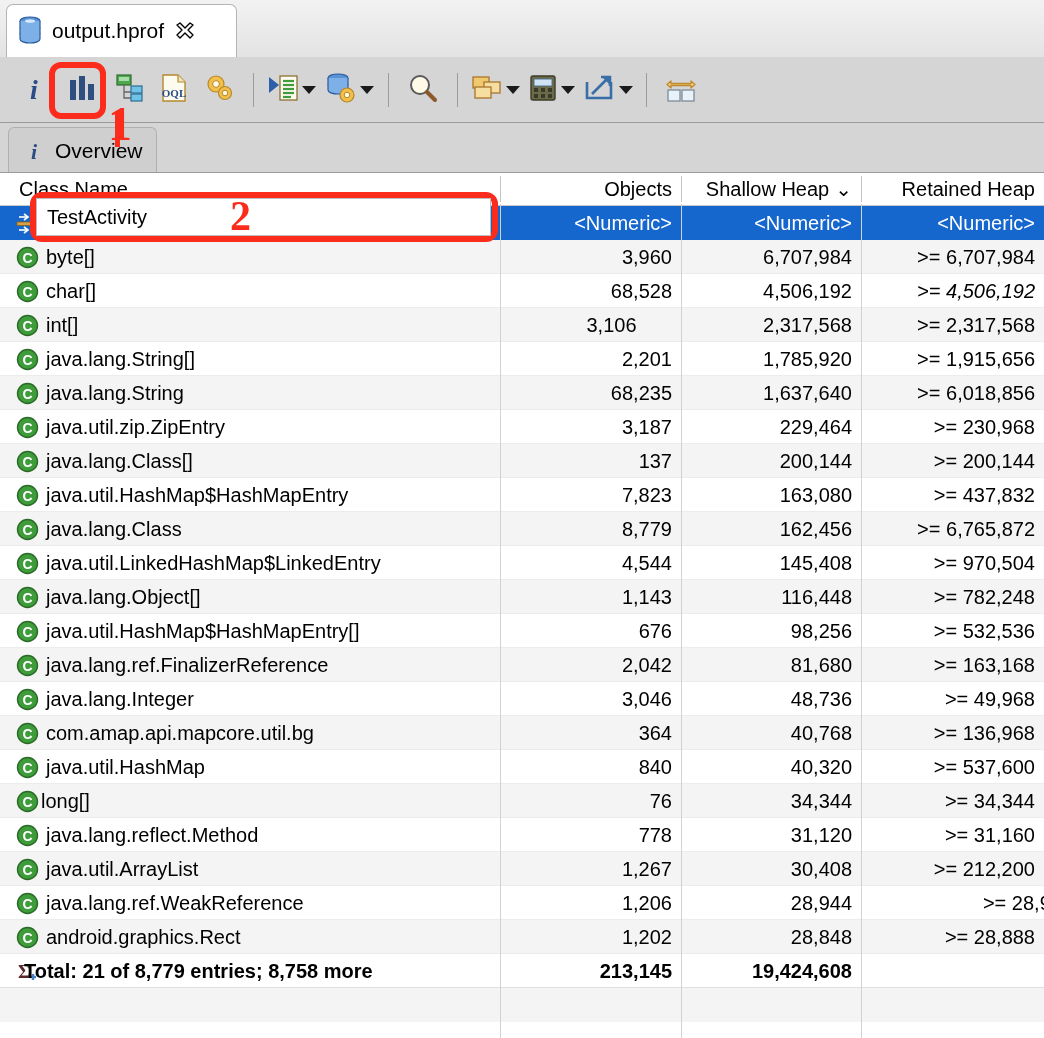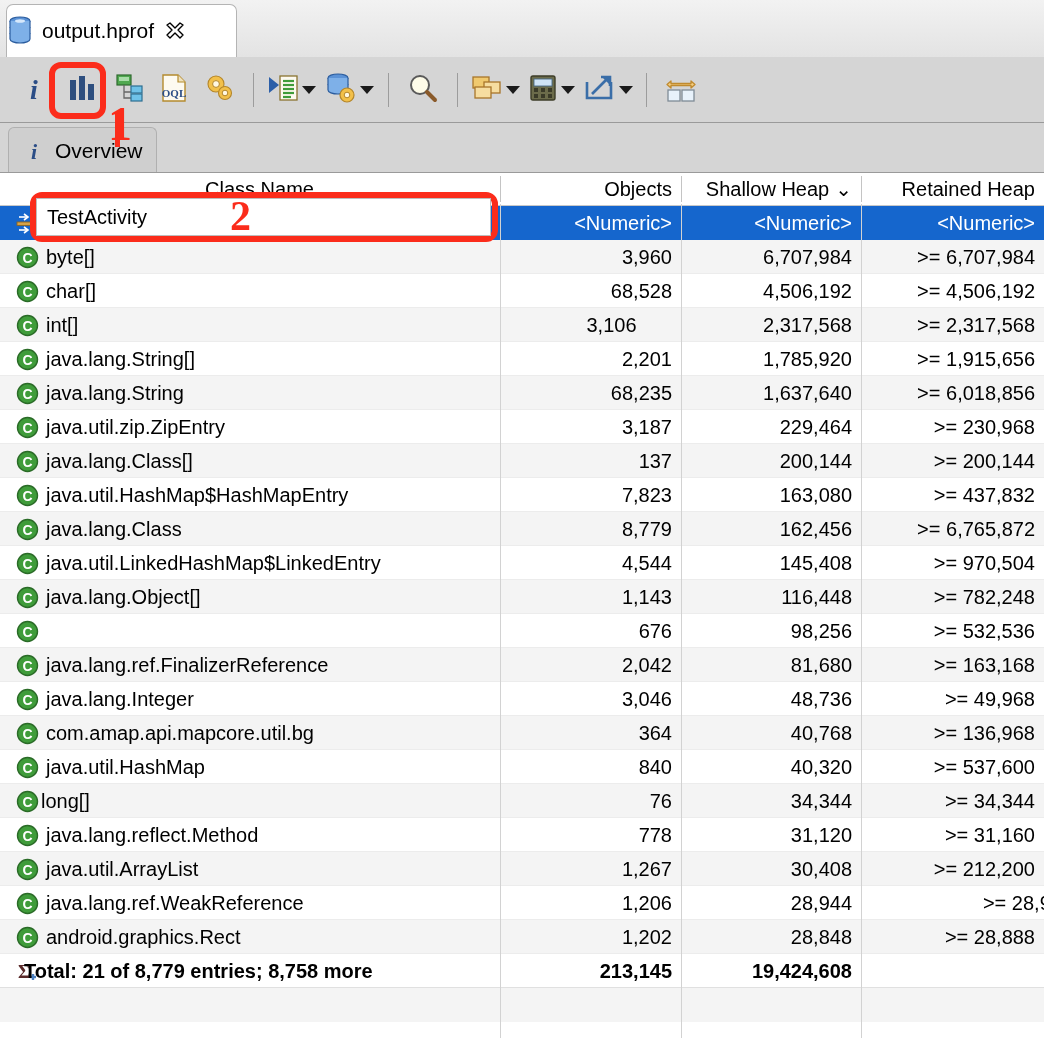--- a/index.html
+++ b/index.html
@@ -15,21 +15,21 @@
   .editor-tabstrip{
     position:absolute;left:0;top:0;width:1044px;height:57px;
     background:linear-gradient(#f2f2f2,#e3e3e3);
     border-bottom:1px solid #a0a0a0;
   }
   .etab{
     position:absolute;left:6px;top:4px;height:53px;width:231px;
     background:#ffffff;
     border:1px solid #b4b4b4;border-bottom:none;
     border-top-left-radius:7px;border-top-right-radius:7px;
-    display:flex;align-items:center;padding:0 0;box-sizing:border-box;
+    display:flex;align-items:center;padding:0 10px;box-sizing:border-box;
   }
   .etab-icon{width:26px;height:30px;margin-right:9px;flex:none;position:relative;}
   .etab-title{font-size:21px;color:#000;white-space:nowrap;}
   .etab-close{margin-left:10px;width:22px;height:22px;flex:none;}
 
   
   .toolbar{
     position:absolute;left:0;top:57px;width:1044px;height:65px;
     background:#d5d5d5;border-bottom:1px solid #9a9a9a;
     display:flex;align-items:center;
@@ -68,21 +68,21 @@
   }
   .thead{
     position:relative;height:32px;background:#fff;
     border-bottom:1px solid #c8c8c8;
   }
   .th{
     position:absolute;top:0;height:32px;line-height:32px;
     font-size:20px;color:#000;box-sizing:border-box;
     white-space:nowrap;overflow:hidden;
   }
-  .th.left{padding-left:11px;text-align:center;}
+  .th.left{padding-left:11px;text-align:left;}
   .th.right{text-align:right;padding-right:9px;}
   .th-div{position:absolute;top:3px;width:1px;height:26px;background:#c4c4c4;}
   .sortcaret{display:inline-block;margin-left:6px;}
 
   .rows{position:relative;}
   .row{
     position:relative;height:34px;box-sizing:border-box;
     border-bottom:1px solid #ececec;
   }
   .row.odd{background:#f4f4f4;}
@@ -360,21 +360,21 @@
           <div class="cell num" style="left:862px;width:182px;">&gt;= 6,707,984</div>
         </div>
         <div class="row even">
           <span class="rowicon"><svg width="23" height="23" viewBox="0 0 23 23">
               <circle cx="11.5" cy="11.5" r="10" fill="#3f9c3a" stroke="#2a6b27" stroke-width="1.4"></circle>
               <text x="11.5" y="17" font-family="'Liberation Sans',sans-serif" font-size="14" font-weight="bold" fill="#ffffff" text-anchor="middle">C</text>
             </svg></span>
           <div class="cell name" style="left:0px;width:500px;">char[]</div>
           <div class="cell num" style="left:501px;width:180px;">68,528</div>
           <div class="cell num" style="left:682px;width:179px;">4,506,192</div>
-          <div class="cell num" style="left:862px;width:182px;">&gt;= 4,506,192</div>
+          <div class="cell num" style="left:862px;width:182px;font-style:italic;">&gt;= 4,506,192</div>
         </div>
         <div class="row odd">
           <span class="rowicon"><svg width="23" height="23" viewBox="0 0 23 23">
               <circle cx="11.5" cy="11.5" r="10" fill="#3f9c3a" stroke="#2a6b27" stroke-width="1.4"></circle>
               <text x="11.5" y="17" font-family="'Liberation Sans',sans-serif" font-size="14" font-weight="bold" fill="#ffffff" text-anchor="middle">C</text>
             </svg></span>
           <div class="cell name" style="left:0px;width:500px;">int[]</div>
           <div class="cell num" style="left:526px;width:180px;text-align:center;">3,106</div>
           <div class="cell num" style="left:682px;width:179px;">2,317,568</div>
           <div class="cell num" style="left:862px;width:182px;">&gt;= 2,317,568</div>
@@ -457,20 +457,21 @@
           <div class="cell name" style="left:0px;width:500px;">java.lang.Object[]</div>
           <div class="cell num" style="left:501px;width:180px;">1,143</div>
           <div class="cell num" style="left:682px;width:179px;">116,448</div>
           <div class="cell num" style="left:862px;width:182px;">&gt;= 782,248</div>
         </div>
         <div class="row even">
           <span class="rowicon"><svg width="23" height="23" viewBox="0 0 23 23">
               <circle cx="11.5" cy="11.5" r="10" fill="#3f9c3a" stroke="#2a6b27" stroke-width="1.4"></circle>
               <text x="11.5" y="17" font-family="'Liberation Sans',sans-serif" font-size="14" font-weight="bold" fill="#ffffff" text-anchor="middle">C</text>
             </svg></span>
+          <div class="cell name" style="left:0px;width:500px;">java.util.HashMap$HashMapEntry[]</div>
           <div class="cell num" style="left:501px;width:180px;">676</div>
           <div class="cell num" style="left:682px;width:179px;">98,256</div>
           <div class="cell num" style="left:862px;width:182px;">&gt;= 532,536</div>
         </div>
         <div class="row odd">
           <span class="rowicon"><svg width="23" height="23" viewBox="0 0 23 23">
               <circle cx="11.5" cy="11.5" r="10" fill="#3f9c3a" stroke="#2a6b27" stroke-width="1.4"></circle>
               <text x="11.5" y="17" font-family="'Liberation Sans',sans-serif" font-size="14" font-weight="bold" fill="#ffffff" text-anchor="middle">C</text>
             </svg></span>
           <div class="cell name" style="left:0px;width:500px;">java.lang.ref.FinalizerReference</div>

